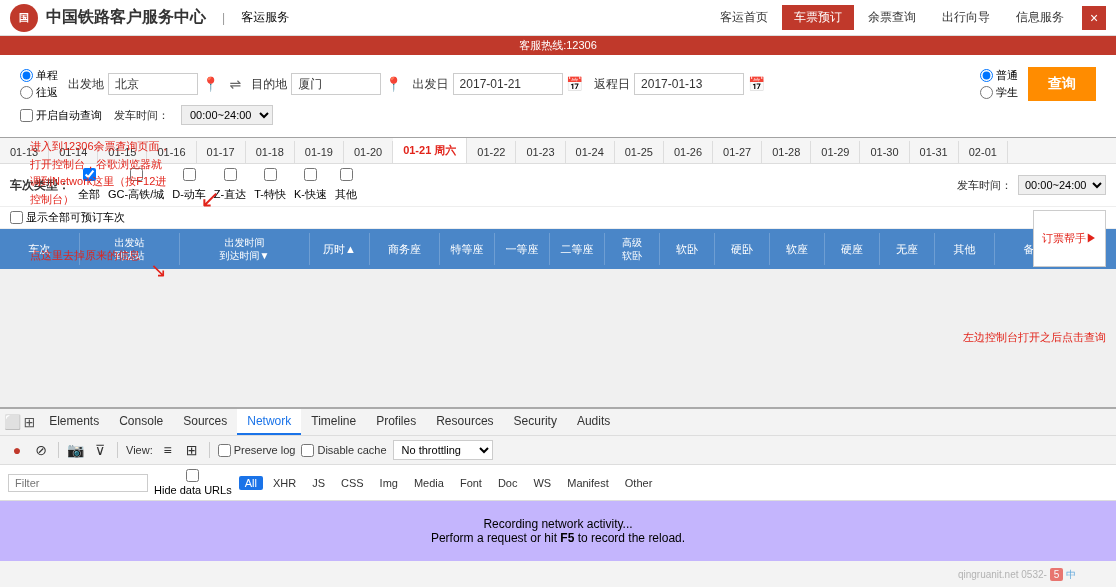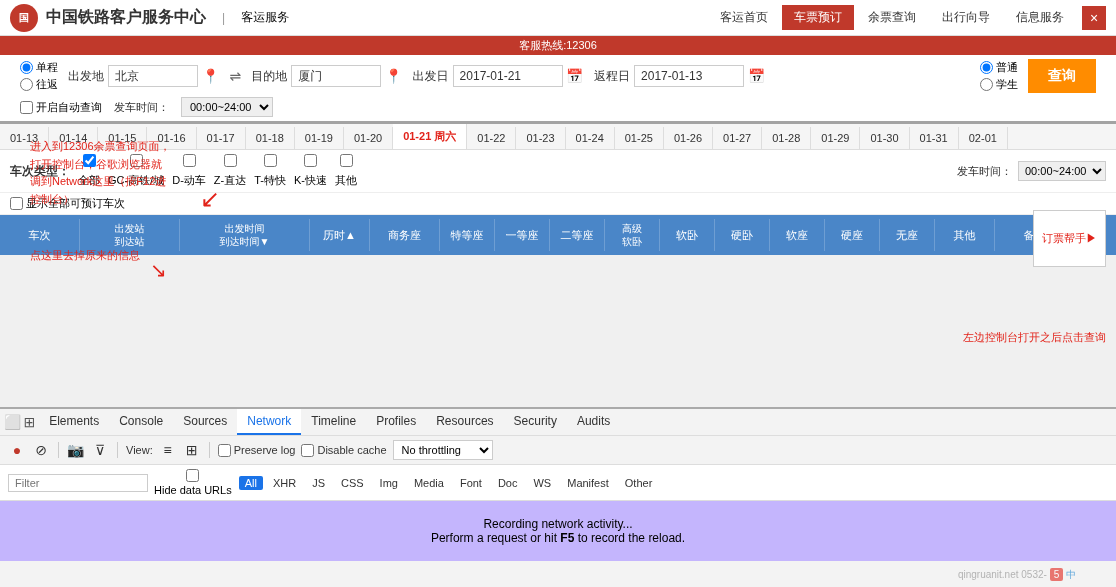--- a/index.html
+++ b/index.html
@@ -13,21 +13,21 @@
     .header-divider { color: #999; margin: 0 8px; }
     .header-nav { margin-left: auto; display: flex; gap: 2px; align-items: center; }
     .nav-btn { padding: 4px 12px; font-size: 12px; color: #333; cursor: pointer; border: none; background: none; }
     .nav-btn.active { color: white; background: #c0392b; }
     .close-btn { background: #c0392b; color: white; border: none; width: 24px; height: 24px; cursor: pointer; font-size: 14px; display: flex; align-items: center; justify-content: center; margin-left: 4px; }
 
     
     .hotline-bar { background: #c0392b; color: white; text-align: center; font-size: 11px; padding: 2px; }
 
     
-    .search-area { background: white; padding: 4px 20px; border-bottom: 3px solid #a3a3a3; }
+    .search-area { background: white; padding: 12px 20px; border-bottom: 1px solid #a3a3a3; }
     .search-row { display: flex; align-items: center; gap: 10px; flex-wrap: wrap; }
     .radio-group { display: flex; flex-direction: column; gap: 2px; }
     .radio-item { display: flex; align-items: center; gap: 3px; font-size: 11px; }
     .radio-item input { cursor: pointer; }
     .field-group { display: flex; align-items: center; gap: 4px; }
     .field-label { font-size: 12px; color: #333; white-space: nowrap; }
     .field-input { border: 1px solid #ccc; padding: 3px 6px; font-size: 12px; width: 90px; color: #333; }
     .field-input-date { border: 1px solid #ccc; padding: 3px 6px; font-size: 12px; width: 110px; color: #333; }
     .field-icon { color: #e0905a; font-size: 14px; }
     .swap-icon { color: #666; font-size: 14px; cursor: pointer; }

